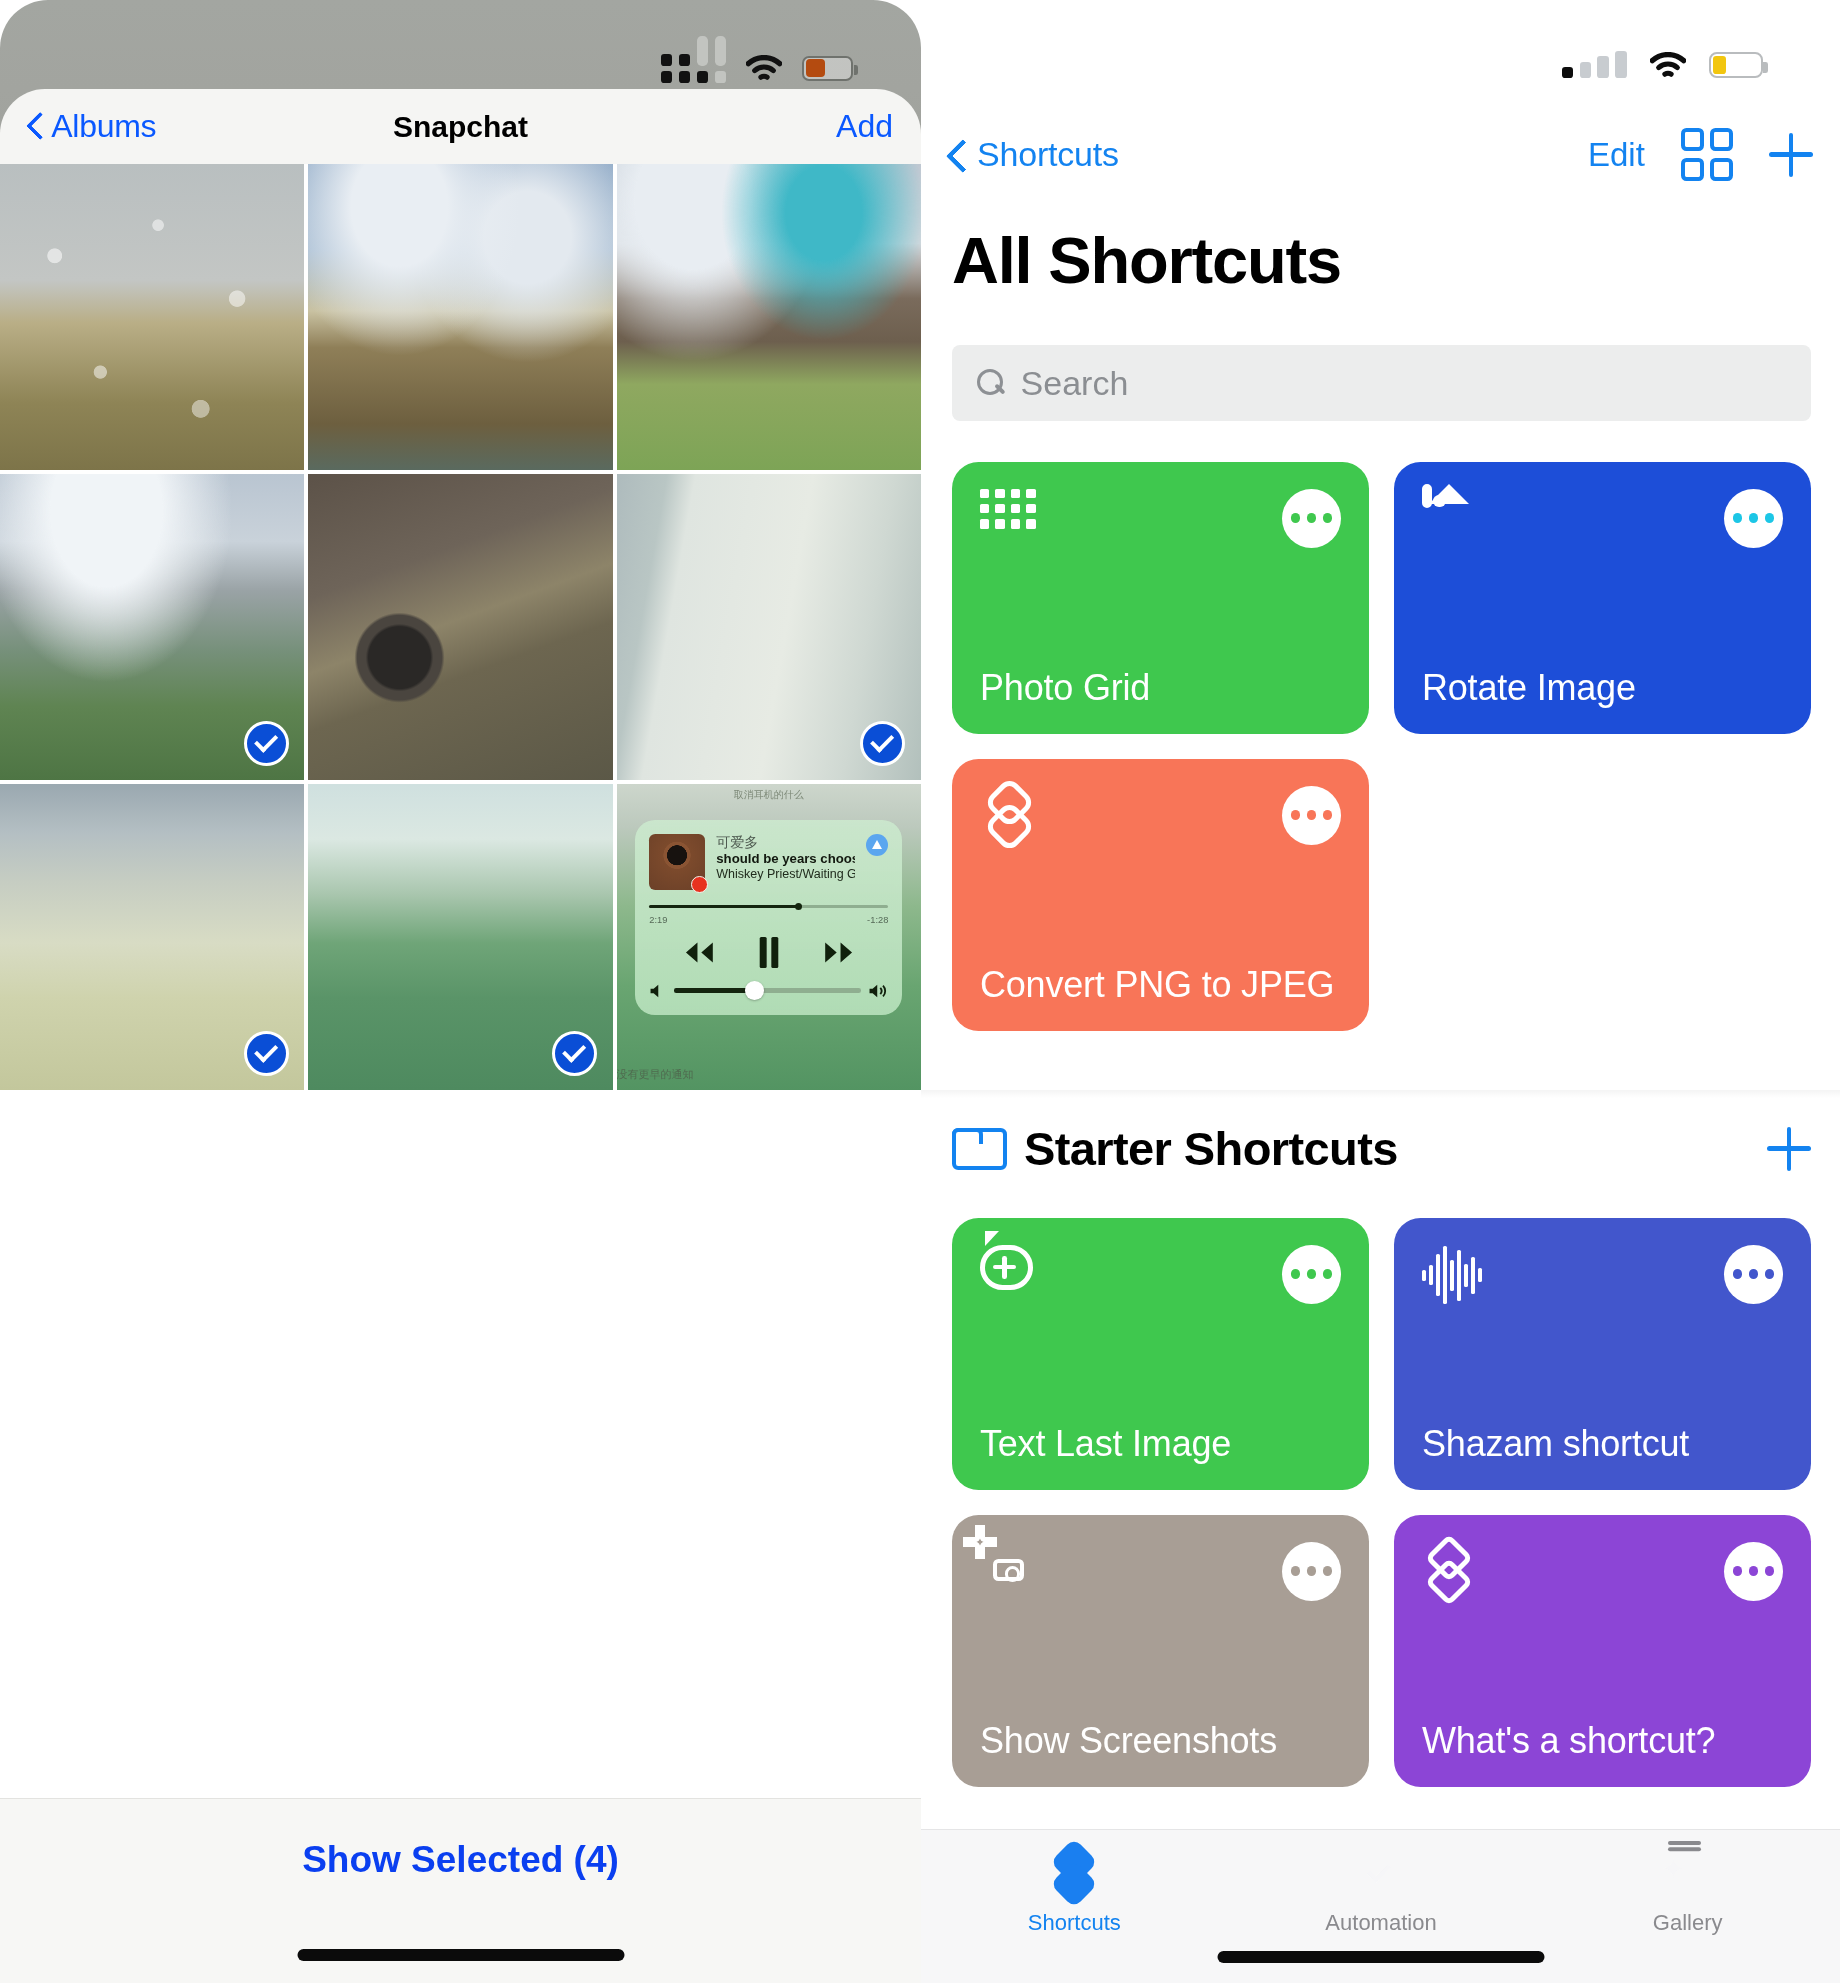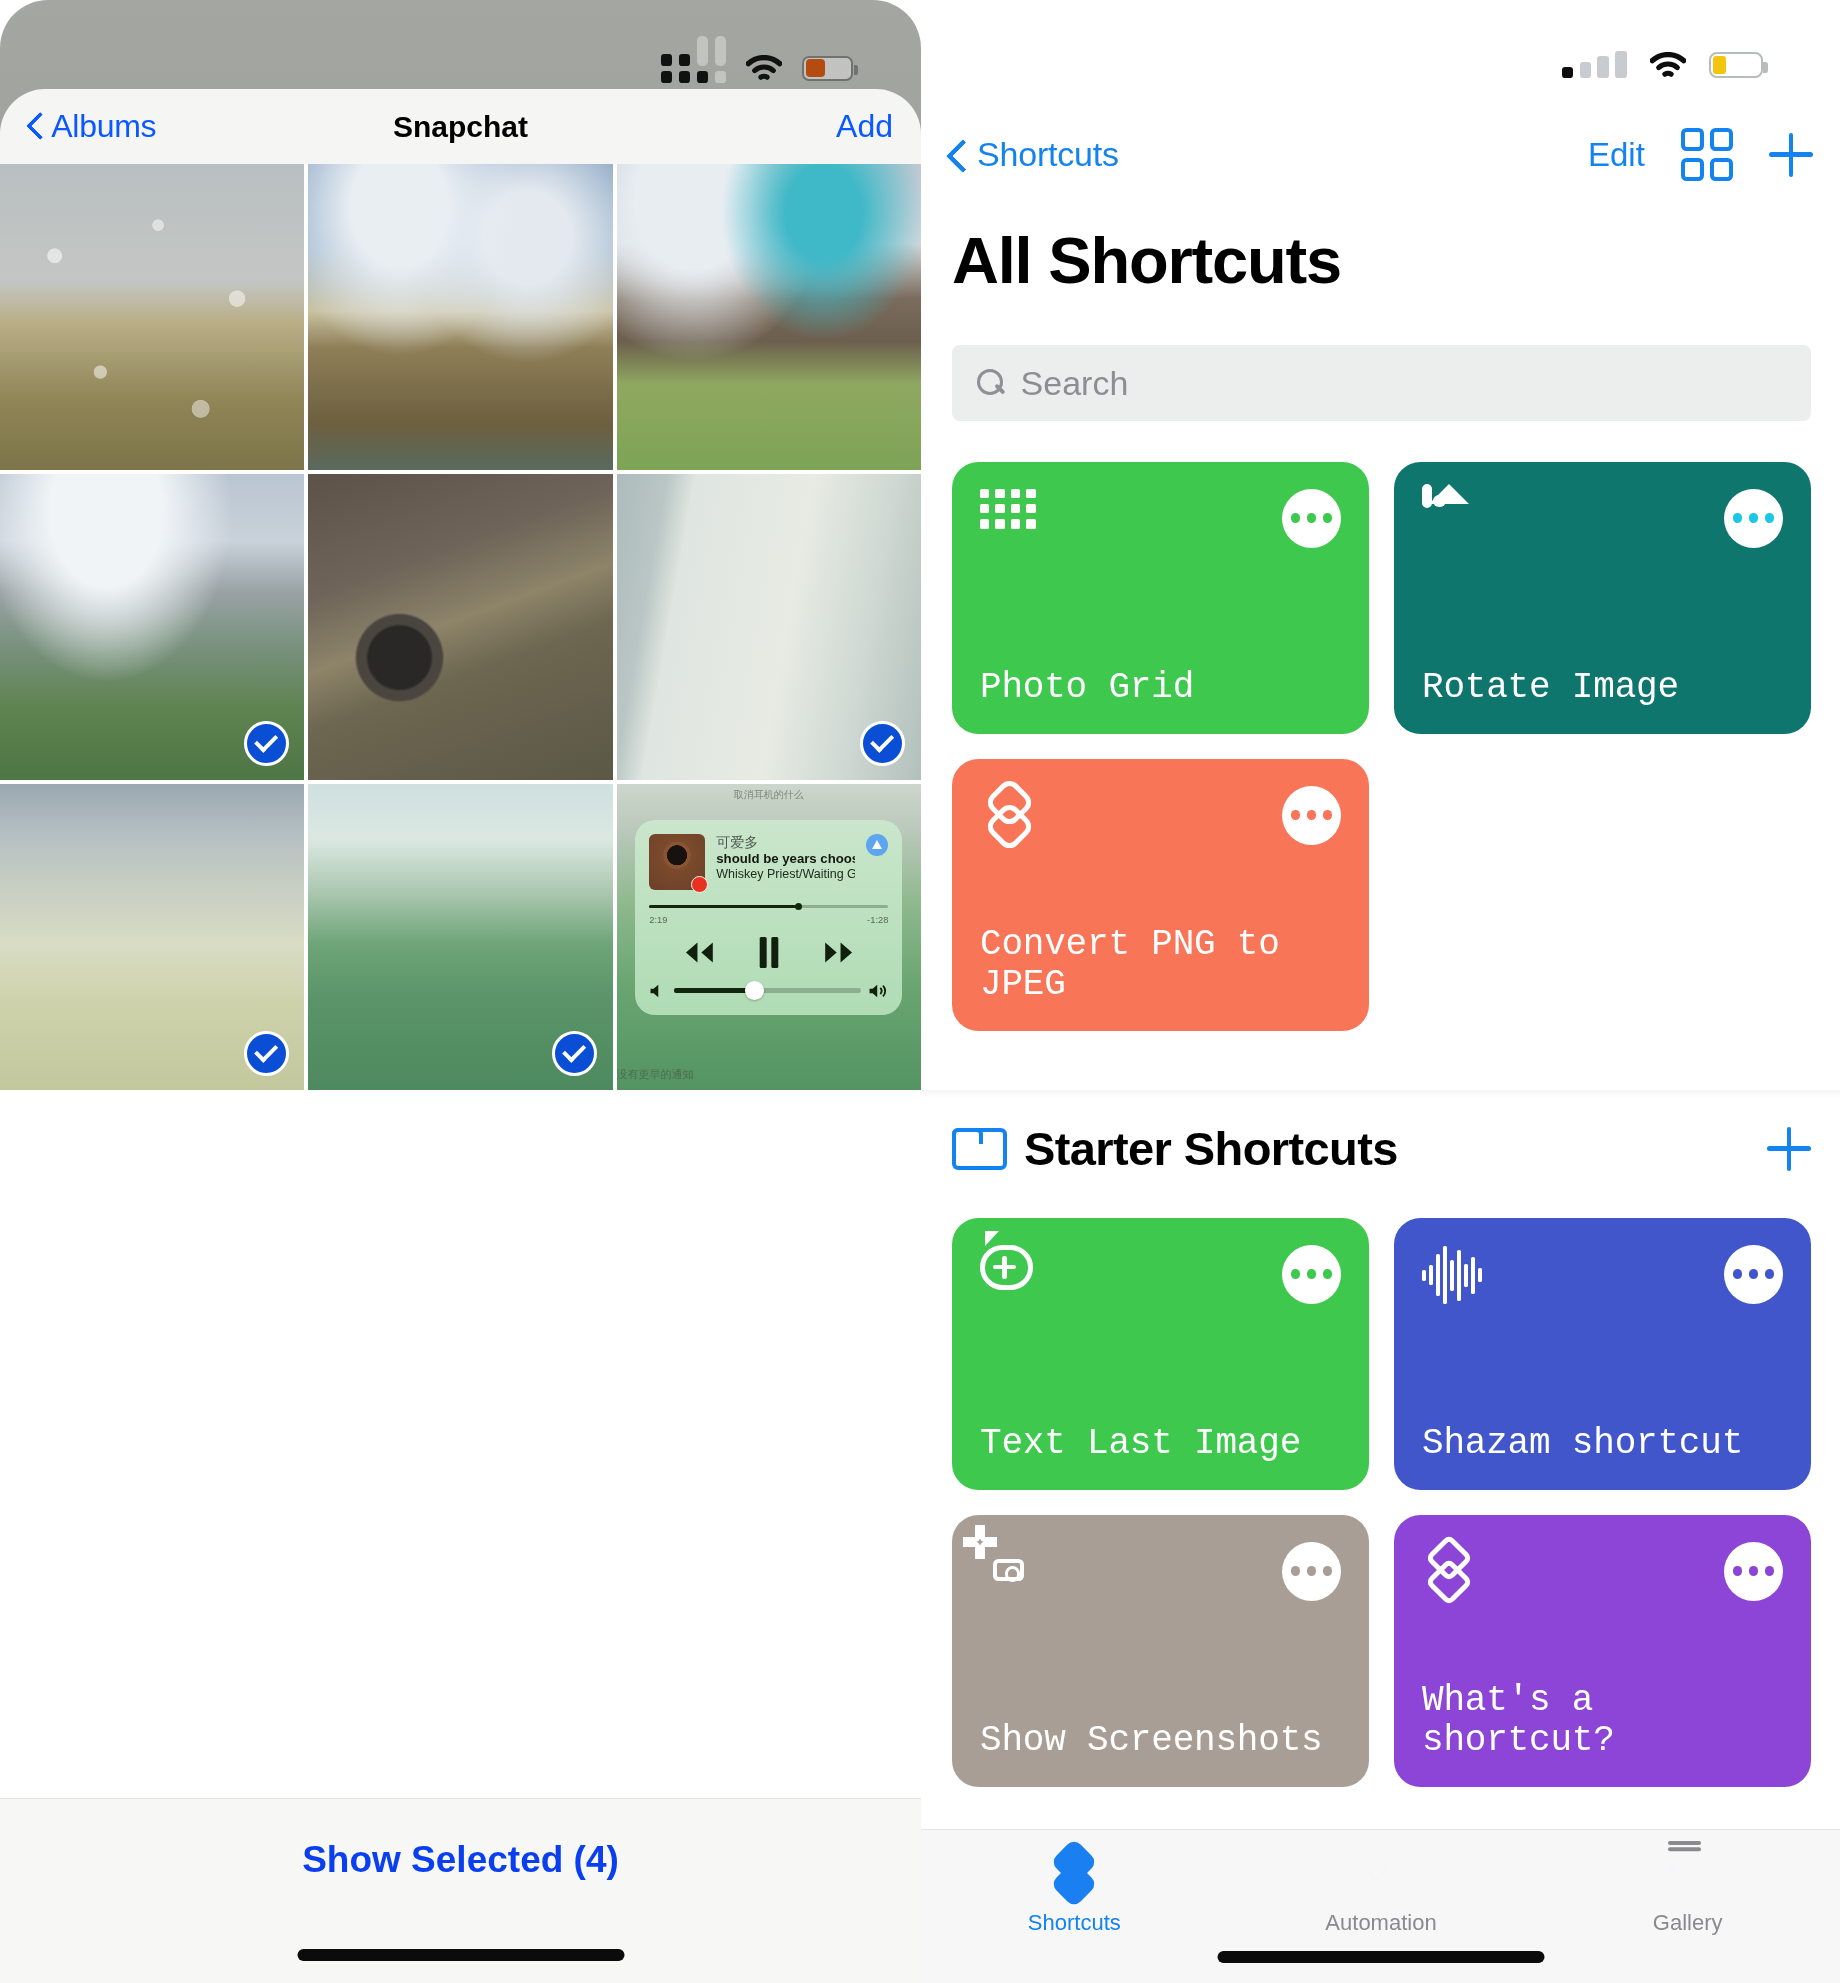--- a/index.html
+++ b/index.html
@@ -206,21 +206,21 @@
   .search-icon { position: relative; width: 28px; height: 28px; flex:none; }
   .search-icon::before { content:""; position:absolute; left:0; top:0; width:20px; height:20px; border:3.9px solid #8d9094; border-radius:50%; }
   .search-icon::after { content:""; position:absolute; left:17px; top:18px; width:11.7px; height:3.9px; background:#8d9094; border-radius:2.3px; transform: rotate(45deg); }
   .search-ph { color:#8b8e92; font-size:34px; }
 
   .cards-wrap { position: absolute; top: 462px; left: 31px; width: 859px; }
   .cards-row { display:flex; gap: 25px; margin-bottom: 25px; }
   .card {
     position: relative; width: 417px; height: 272px; border-radius: 26.5px;
     padding: 26.5px 28px; color: #fff; overflow:hidden;
-    display: flex; flex-direction: column; justify-content: space-between; font-family: Liberation Mono, monospace;
+    display: flex; flex-direction: column; justify-content: space-between;
   }
   .card-top { display:flex; align-items:flex-start; justify-content:space-between; }
   .card-label { font-size: 36px; font-weight: 500; line-height: 1.1; letter-spacing:-0.2px; }
   .dots-btn {
     width: 59px; height: 59px; border-radius: 50%; background:#fff; flex:none;
     display:flex; align-items:center; justify-content:center; gap:7px;
   }
   .dots-btn i { width:9.3px; height:9.3px; border-radius:50%; display:block; }
   .icon-box { width: 61px; height: 61px; position: relative; }
 
@@ -493,21 +493,21 @@
             </span>
             <span class="dots-btn">
               <i style="background:#3fc84e"></i>
                 <i style="background:#3fc84e"></i>
                 <i style="background:#3fc84e"></i>
             </span>
           </div>
           <div class="card-label">Photo Grid</div>
         </div>
 
-        <div class="card" style="background:#0f766e">
+        <div class="card" style="background:#1d4ed8">
           <div class="card-top">
             <span class="icon-box"><span class="ic-photo"></span></span>
             <span class="dots-btn">
               <i style="background:#1cc6e6"></i>
                 <i style="background:#1cc6e6"></i>
                 <i style="background:#1cc6e6"></i>
             </span>
           </div>
           <div class="card-label">Rotate Image</div>
         </div>

